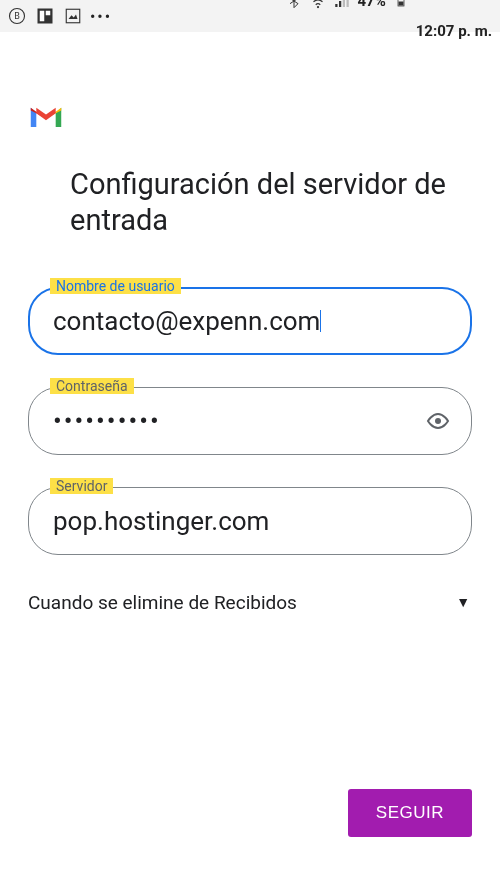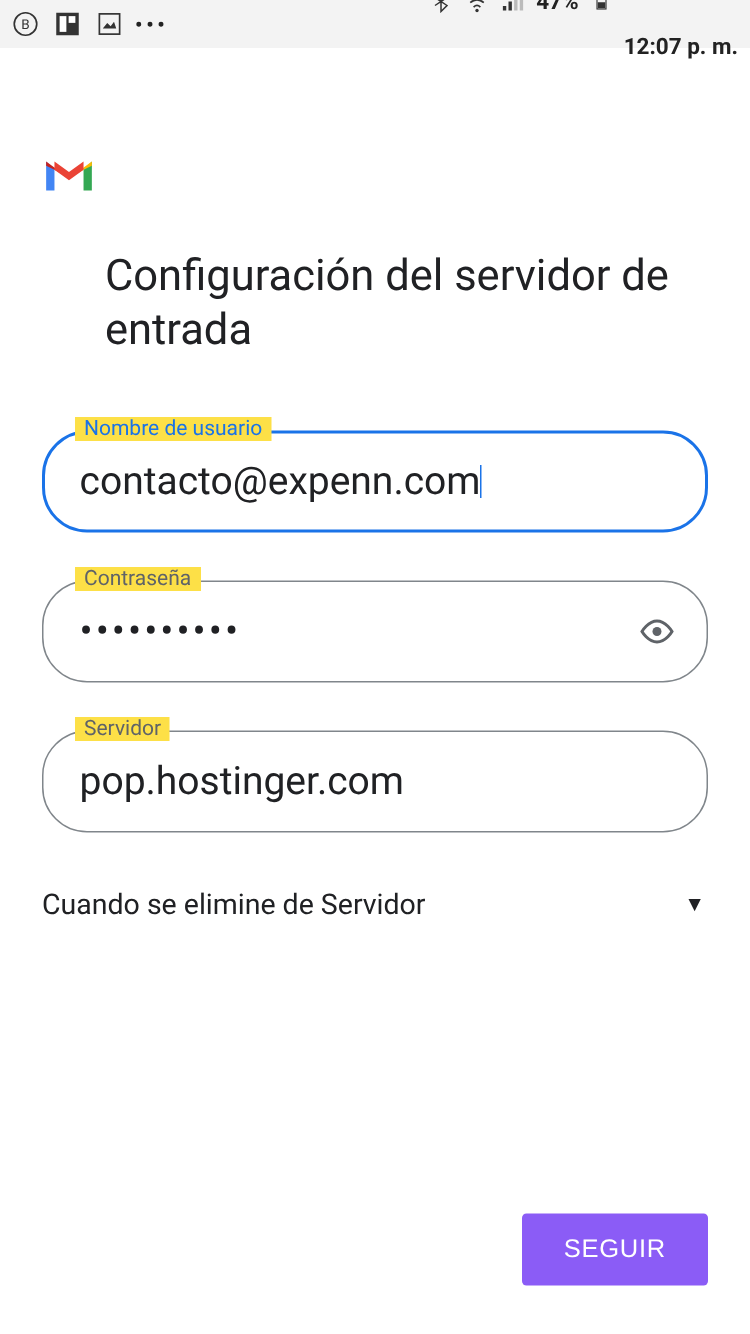--- a/index.html
+++ b/index.html
@@ -124,23 +124,23 @@
       font-size: 19px;
       color: #202124;
       padding: 4px 2px 12px 0;
       cursor: pointer;
     }
     .dropdown-arrow {
       font-size: 14px;
     }
     .primary-button {
       position: absolute;
-      bottom: 32px;
+      bottom: 52px;
       right: 28px;
-      background: #8b5cf6;
+      background: #a21caf;
       color: #fff;
       border: none;
       font-size: 17px;
       font-weight: 500;
       letter-spacing: 0.5px;
       padding: 14px 28px;
       border-radius: 3px;
       cursor: pointer;
       margin-top: 33px;
     }
@@ -241,18 +241,18 @@
 
   <div class="field-group">
     <label class="field-label">Servidor</label>
     <div class="field-input">
       <span>pop.hostinger.com</span>
     </div>
   </div>
 
 
   <div class="dropdown">
-    <span>Cuando se elimine de Servidor</span>
+    <span>Cuando se elimine de Recibidos</span>
     <span class="dropdown-arrow">▼</span>
   </div>
 </div>
 
 <button class="primary-button">SEGUIR</button>
 
 </body></html>

